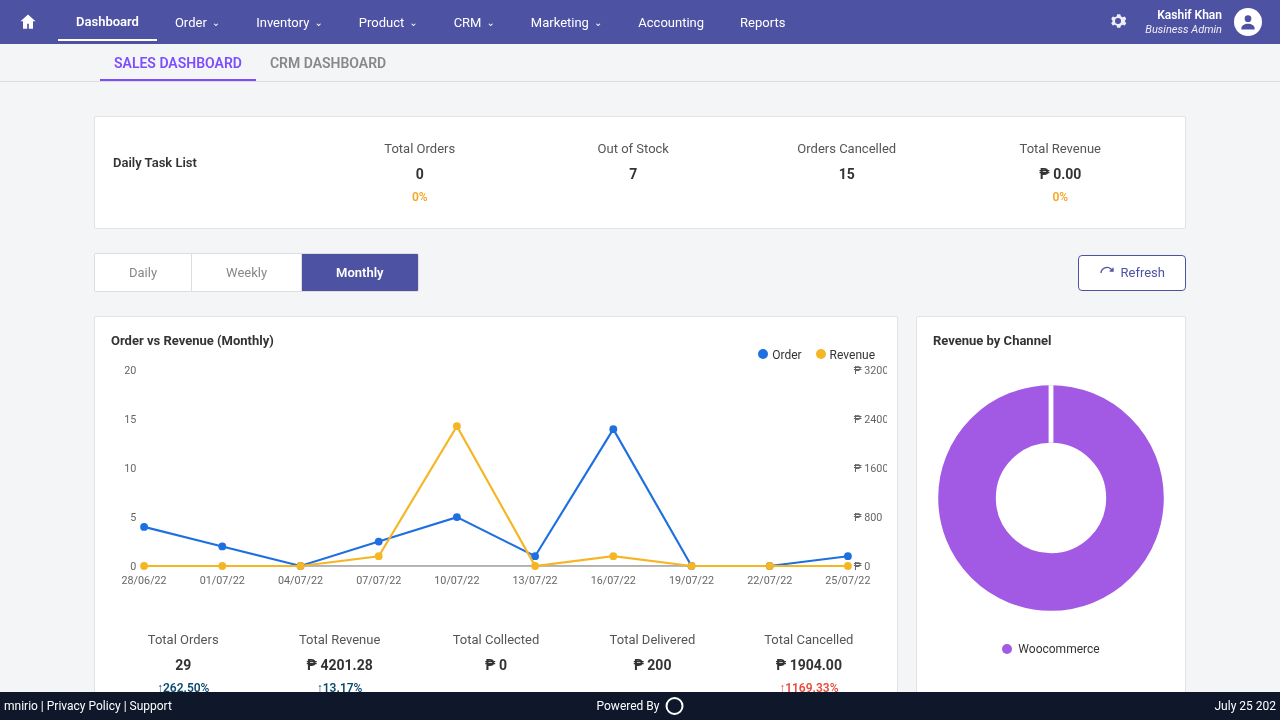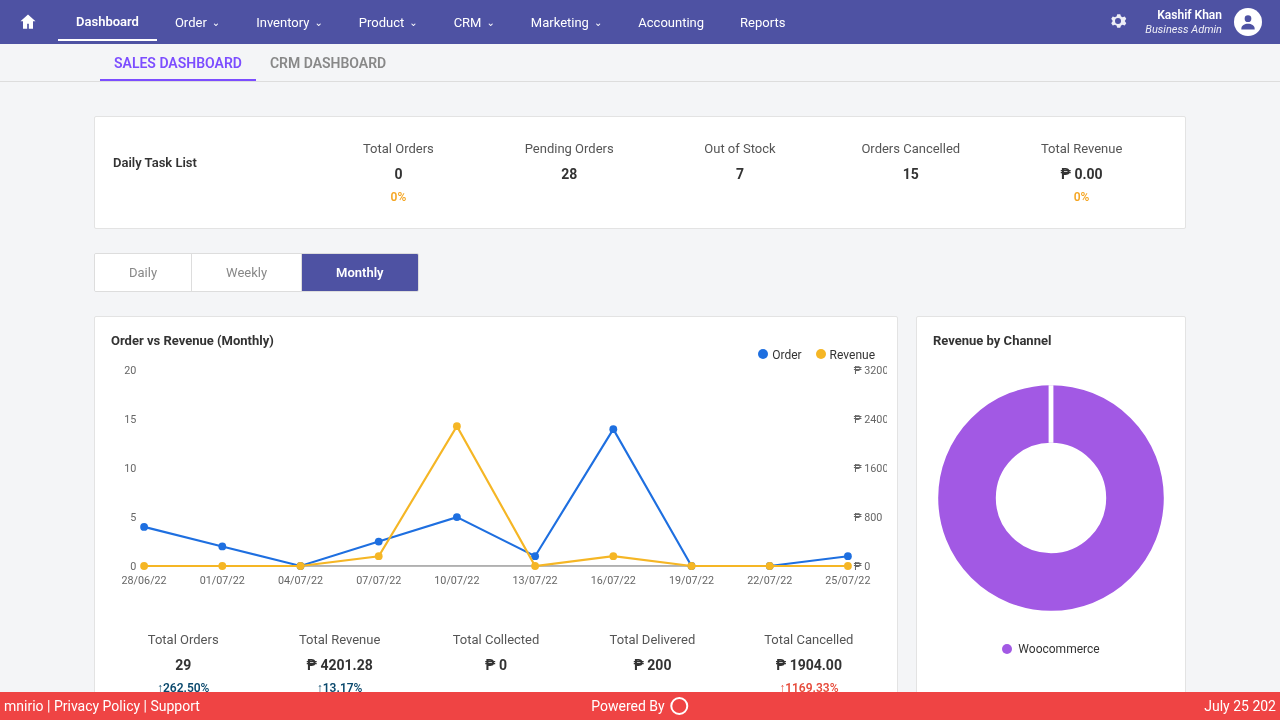--- a/index.html
+++ b/index.html
@@ -68,21 +68,21 @@
 .summary .val { font-size:14px; font-weight:700; margin-bottom:8px; }
 .summary .delta { font-size:12px; font-weight:600; }
 .delta.up { color:#0c4a6e; }
 .delta.down { color:#e74c3c; }
 
 .donut-wrap { display:flex; flex-direction:column; align-items:center; padding:30px 0 0 0; }
 .donut-legend { margin-top:24px; font-size:12px; display:flex; align-items:center; gap:6px; }
 .donut-legend .swatch { width:10px; height:10px; border-radius:50%; background:#a259e4; }
 
 
-.footer { position:absolute; bottom:0; left:0; right:0; background:#ef4444; color:#fff; height:28px; display:flex; align-items:center; font-size:14px; padding:0 4px; }
+.footer { position:absolute; bottom:0; left:0; right:0; background:#0f172a; color:#fff; height:28px; display:flex; align-items:center; font-size:12px; padding:0 4px; }
 .footer .left { }
 .footer .center { position:absolute; left:50%; transform:translateX(-50%); display:flex; align-items:center; gap:6px; }
 .footer .right { margin-left:auto; }
 .footer .ring { width:18px; height:18px; border:2px solid #fff; border-radius:50%; display:inline-block; }
 </style>
 </head>
 <body>
 
 <div class="topnav">
   <span class="home">
@@ -129,25 +129,20 @@
 
 <div class="card daily-card">
   <div class="title">Daily Task List</div>
   <div class="stats" id="daily-stats">
       <div class="stat">
         <div class="lbl">Total Orders</div>
         <div class="val">0</div>
         <div class="pct">0%</div>
       </div>
       <div class="stat">
-        <div class="lbl">Pending Orders</div>
-        <div class="val">28</div>
-        <div class="pct"></div>
-      </div>
-      <div class="stat">
         <div class="lbl">Out of Stock</div>
         <div class="val">7</div>
         <div class="pct"></div>
       </div>
       <div class="stat">
         <div class="lbl">Orders Cancelled</div>
         <div class="val">15</div>
         <div class="pct"></div>
       </div>
       <div class="stat">
@@ -158,20 +153,26 @@
     </div>
 </div>
 
 <div class="period-row">
   <div class="period-group" id="period-group">
       <div class="period-btn">Daily</div>
       <div class="period-btn">Weekly</div>
       <div class="period-btn active">Monthly</div>
     </div>
   <div class="spacer"></div>
+  <div class="refresh-btn">
+    <svg viewBox="0 0 24 24" width="16" height="16" fill="none" stroke="#4e52a3" stroke-width="2">
+        <path d="M3 12a9 9 0 0115-6l3 3M21 4v5h-5"></path>
+      </svg>
+    <span>Refresh</span>
+  </div>
 </div>
 
 <div class="charts-row">
   <div class="card chart-card left">
     <div class="chart-title">Order vs Revenue (Monthly)</div>
     <div class="line-chart-wrap">
       <div class="legend">
         <span><span class="dot" style="background:#1e6fe0"></span><span>Order</span></span>
         <span><span class="dot" style="background:#f5b625"></span><span>Revenue</span></span>
       </div>

